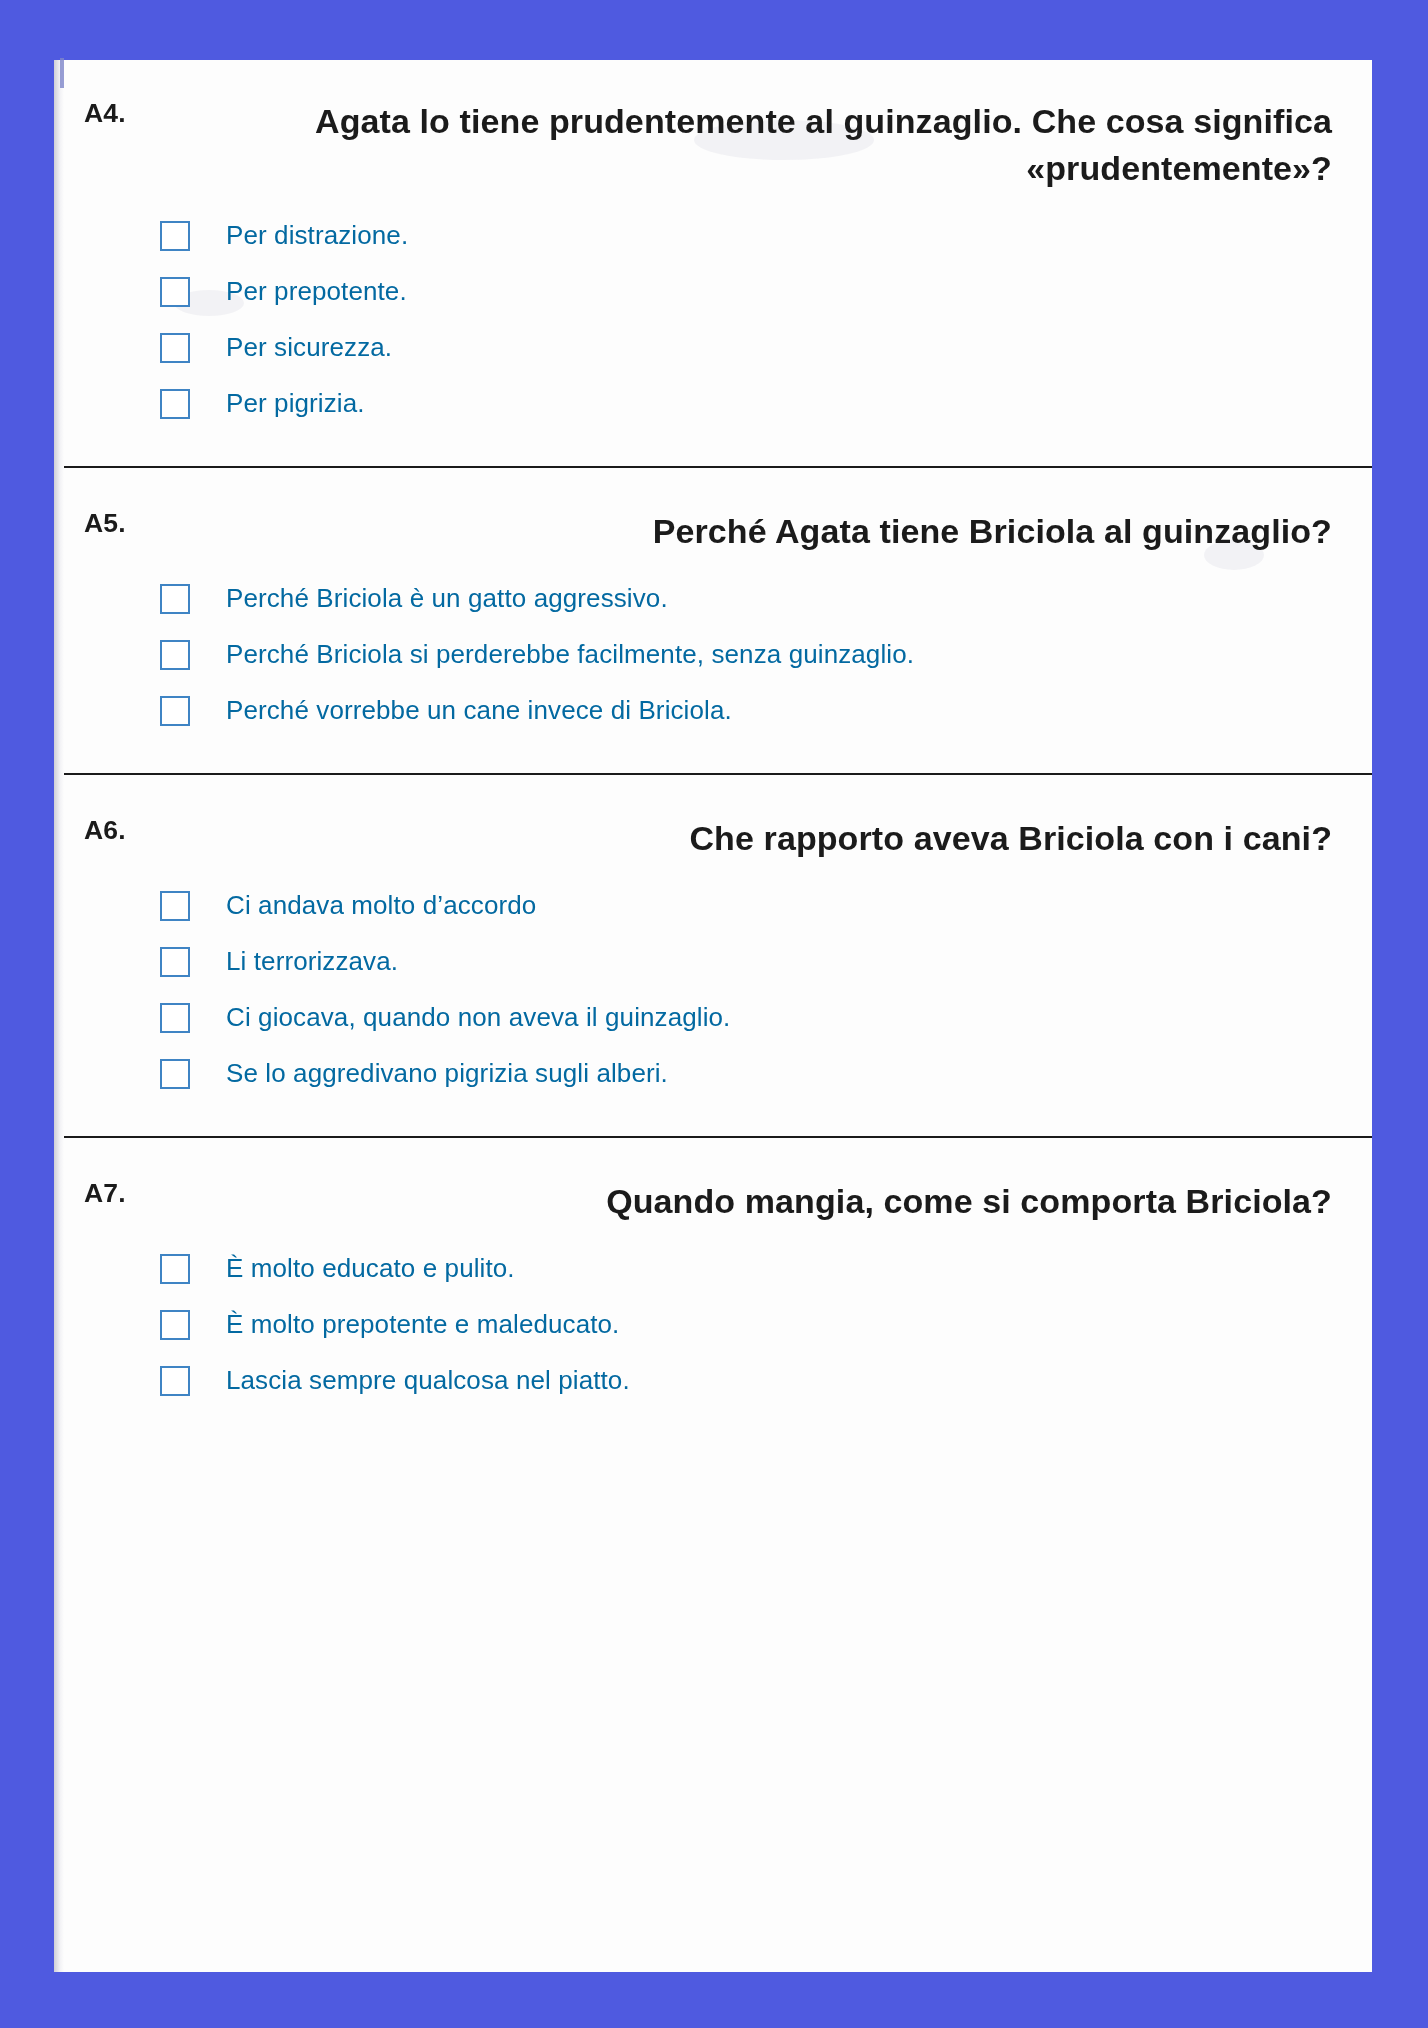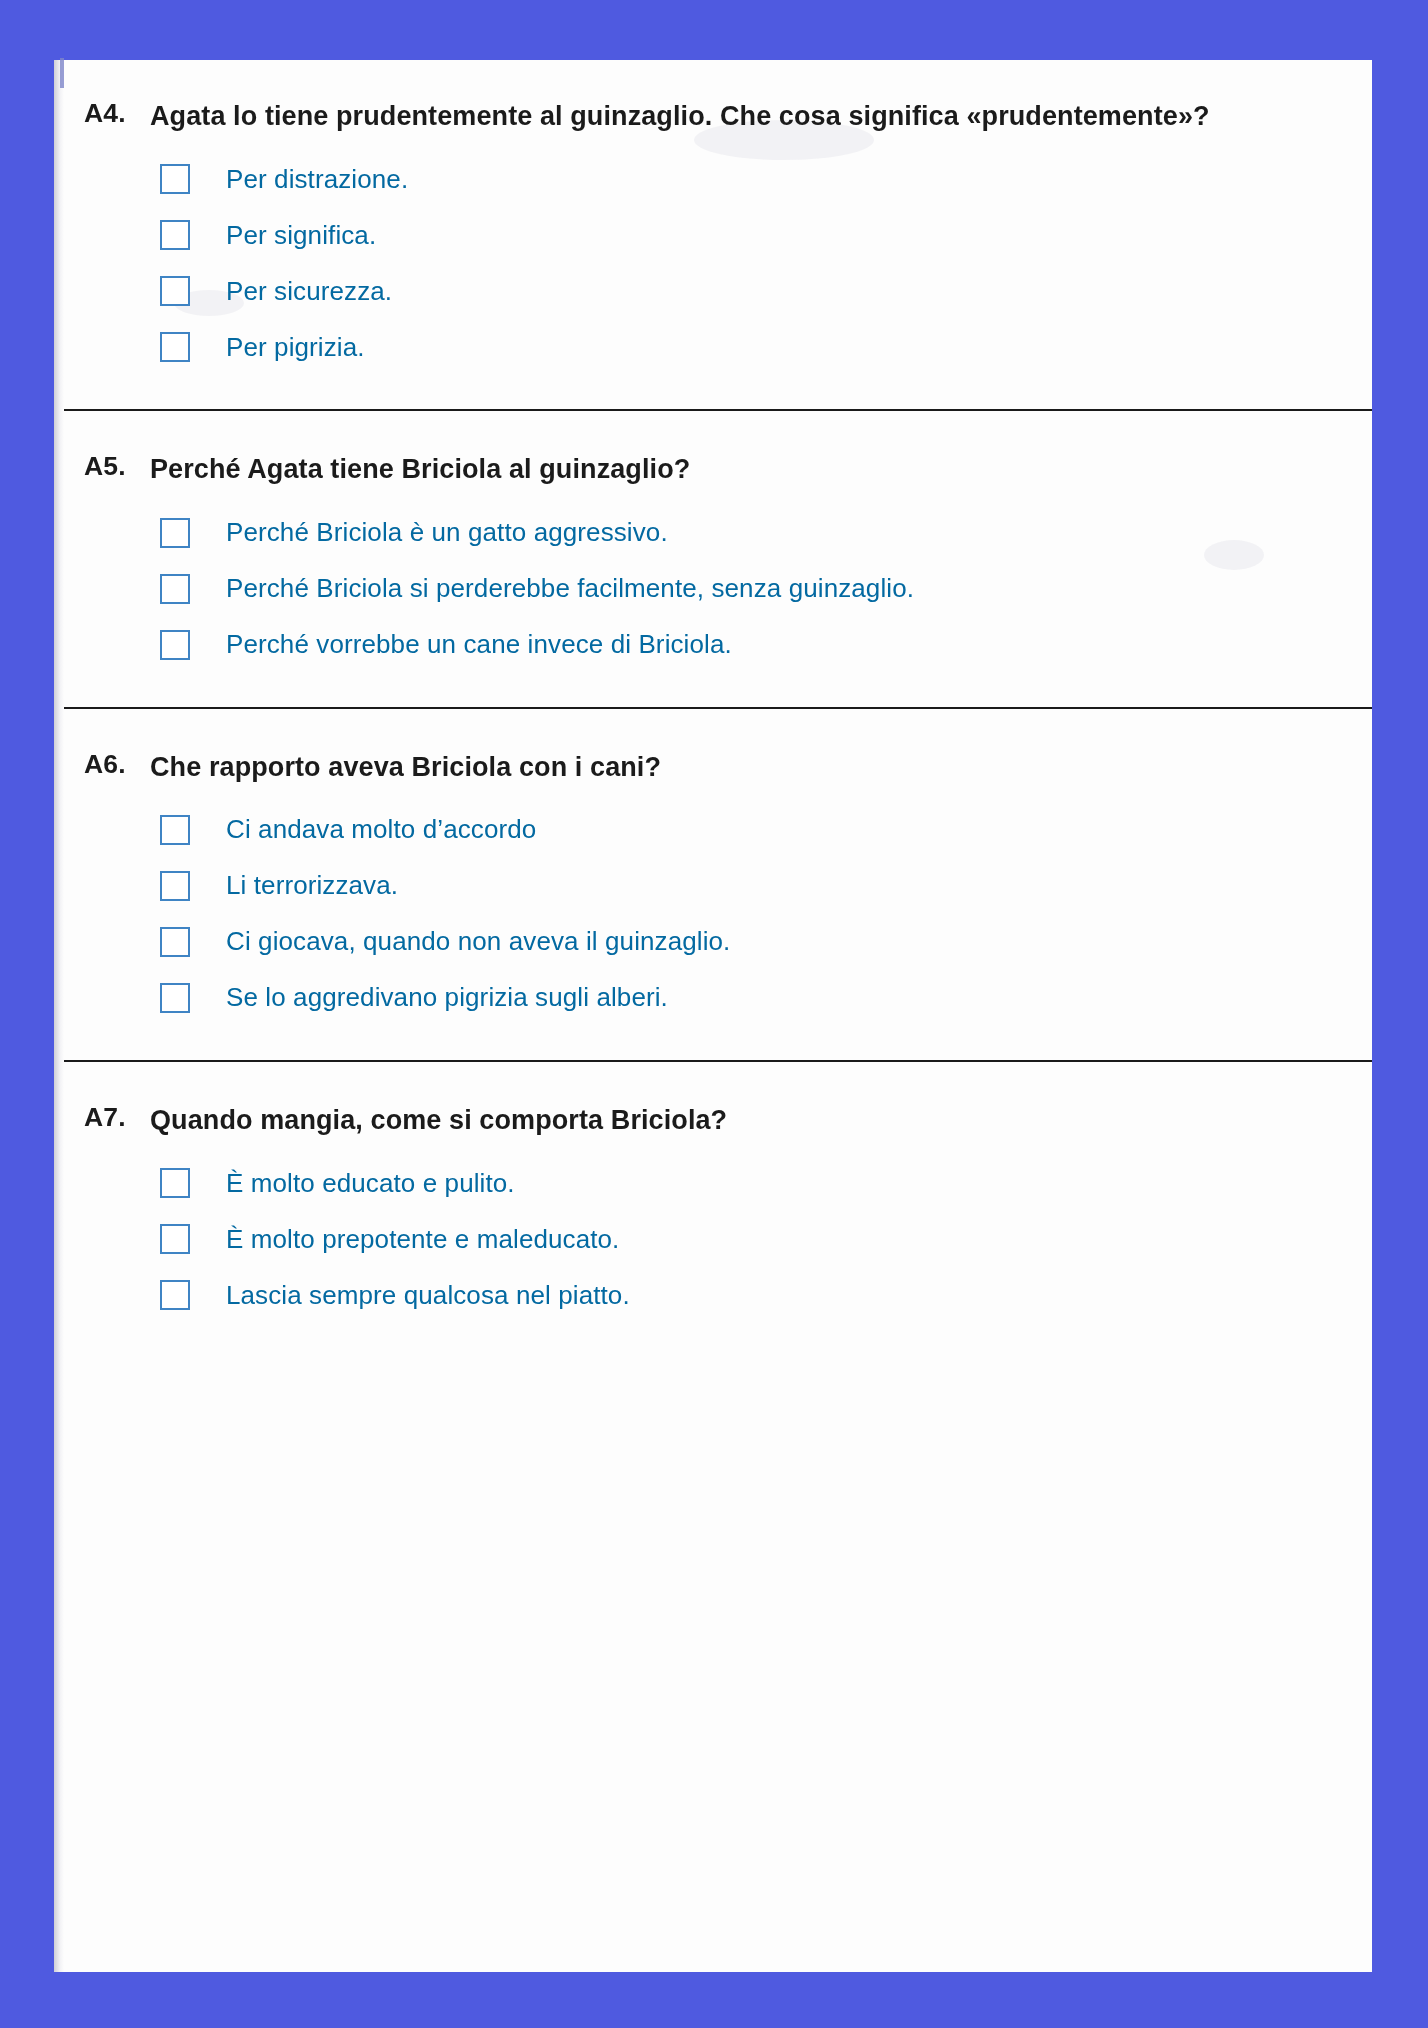--- a/index.html
+++ b/index.html
@@ -68,25 +68,26 @@
     padding-left: 30px;
     box-sizing: border-box;
     font-weight: bold;
     font-size: 26.5px;
     color: #1b1b1b;
     letter-spacing: .2px;
   }
   .qtext {
     flex: 1 1 auto;
     font-weight: bold;
-    font-size: 27px;
+    font-size: 34px;
     line-height: 1.38;
     color: #1b1b1b;
-    padding-right: 92px;
+    padding-right: 40px;
     letter-spacing: .1px;
+    text-align: right;
   }
   .options {
     margin-top: 16px;
   }
   .option {
     display: flex;
     align-items: center;
     min-height: 56px;
   }
   .opt-letter {
@@ -159,21 +160,21 @@
             <div class="opt-box">
               <div class="checkbox"></div>
             </div>
             <div class="opt-text">Per distrazione.</div>
           </div>
           <div class="option">
             <div class="opt-letter">B.</div>
             <div class="opt-box">
               <div class="checkbox"></div>
             </div>
-            <div class="opt-text">Per significa.</div>
+            <div class="opt-text">Per prepotente.</div>
           </div>
           <div class="option">
             <div class="opt-letter">C.</div>
             <div class="opt-box">
               <div class="checkbox"></div>
             </div>
             <div class="opt-text">Per sicurezza.</div>
           </div>
           <div class="option">
             <div class="opt-letter">D.</div>

